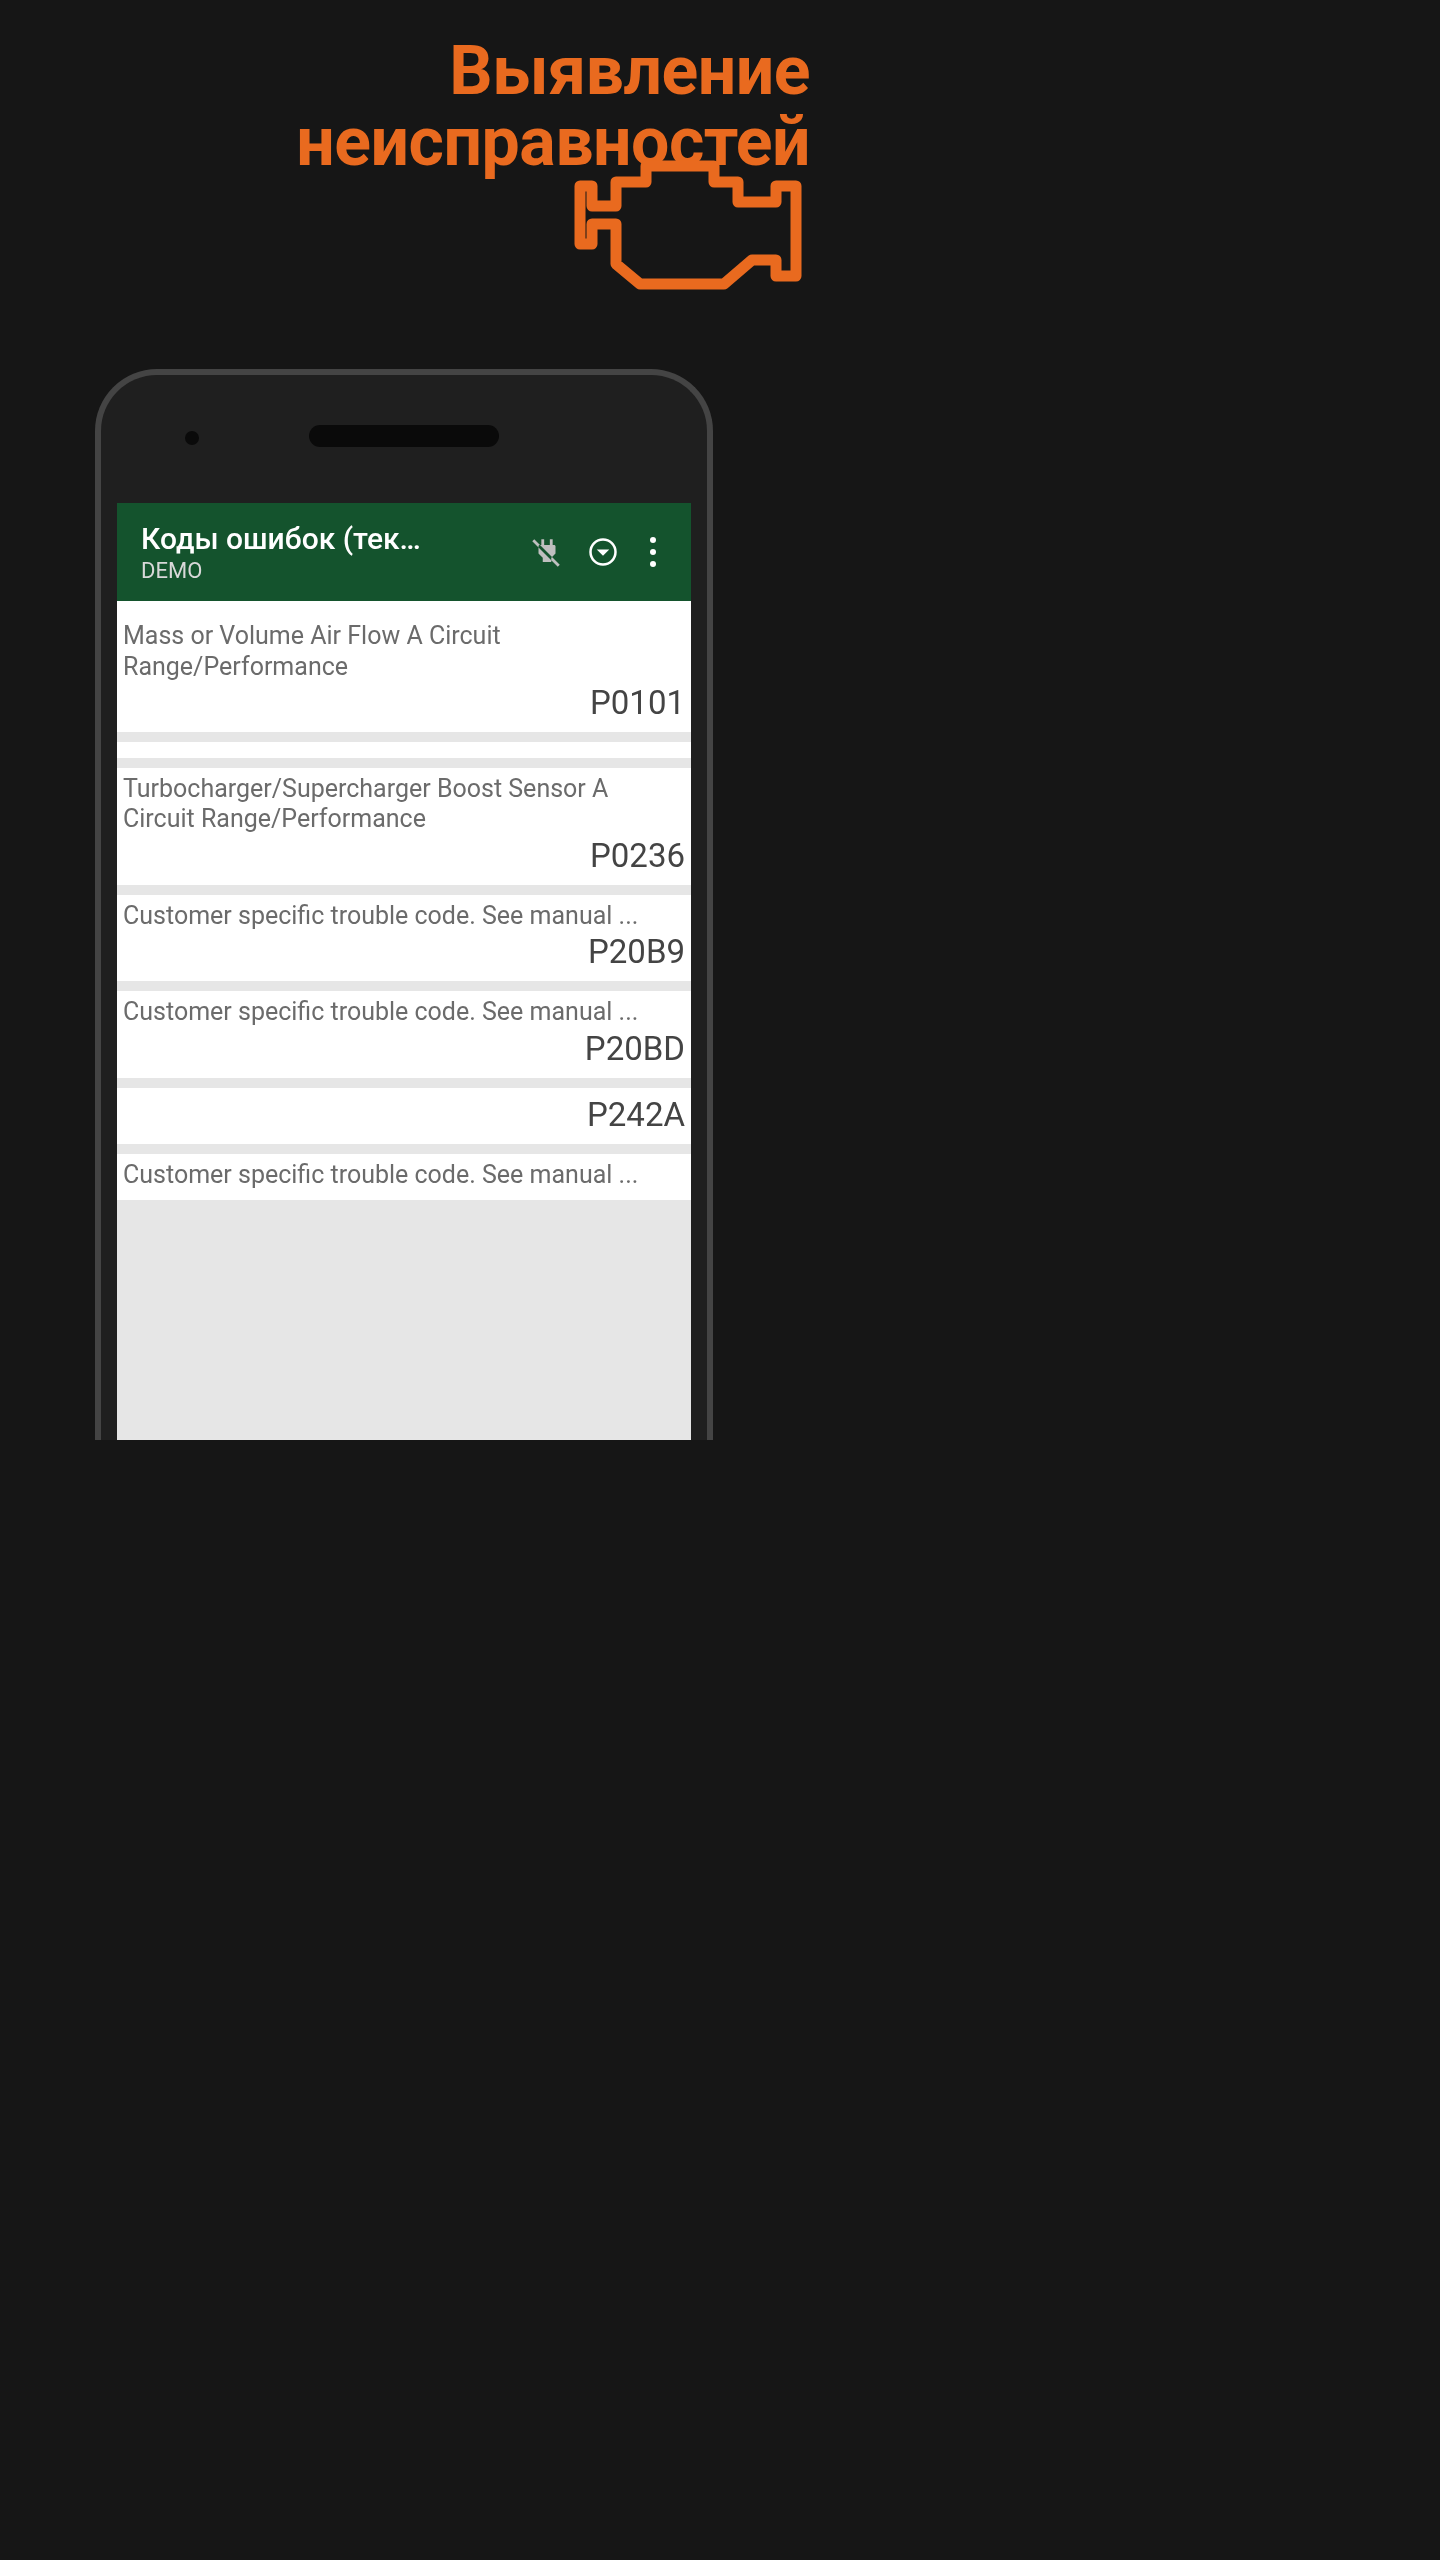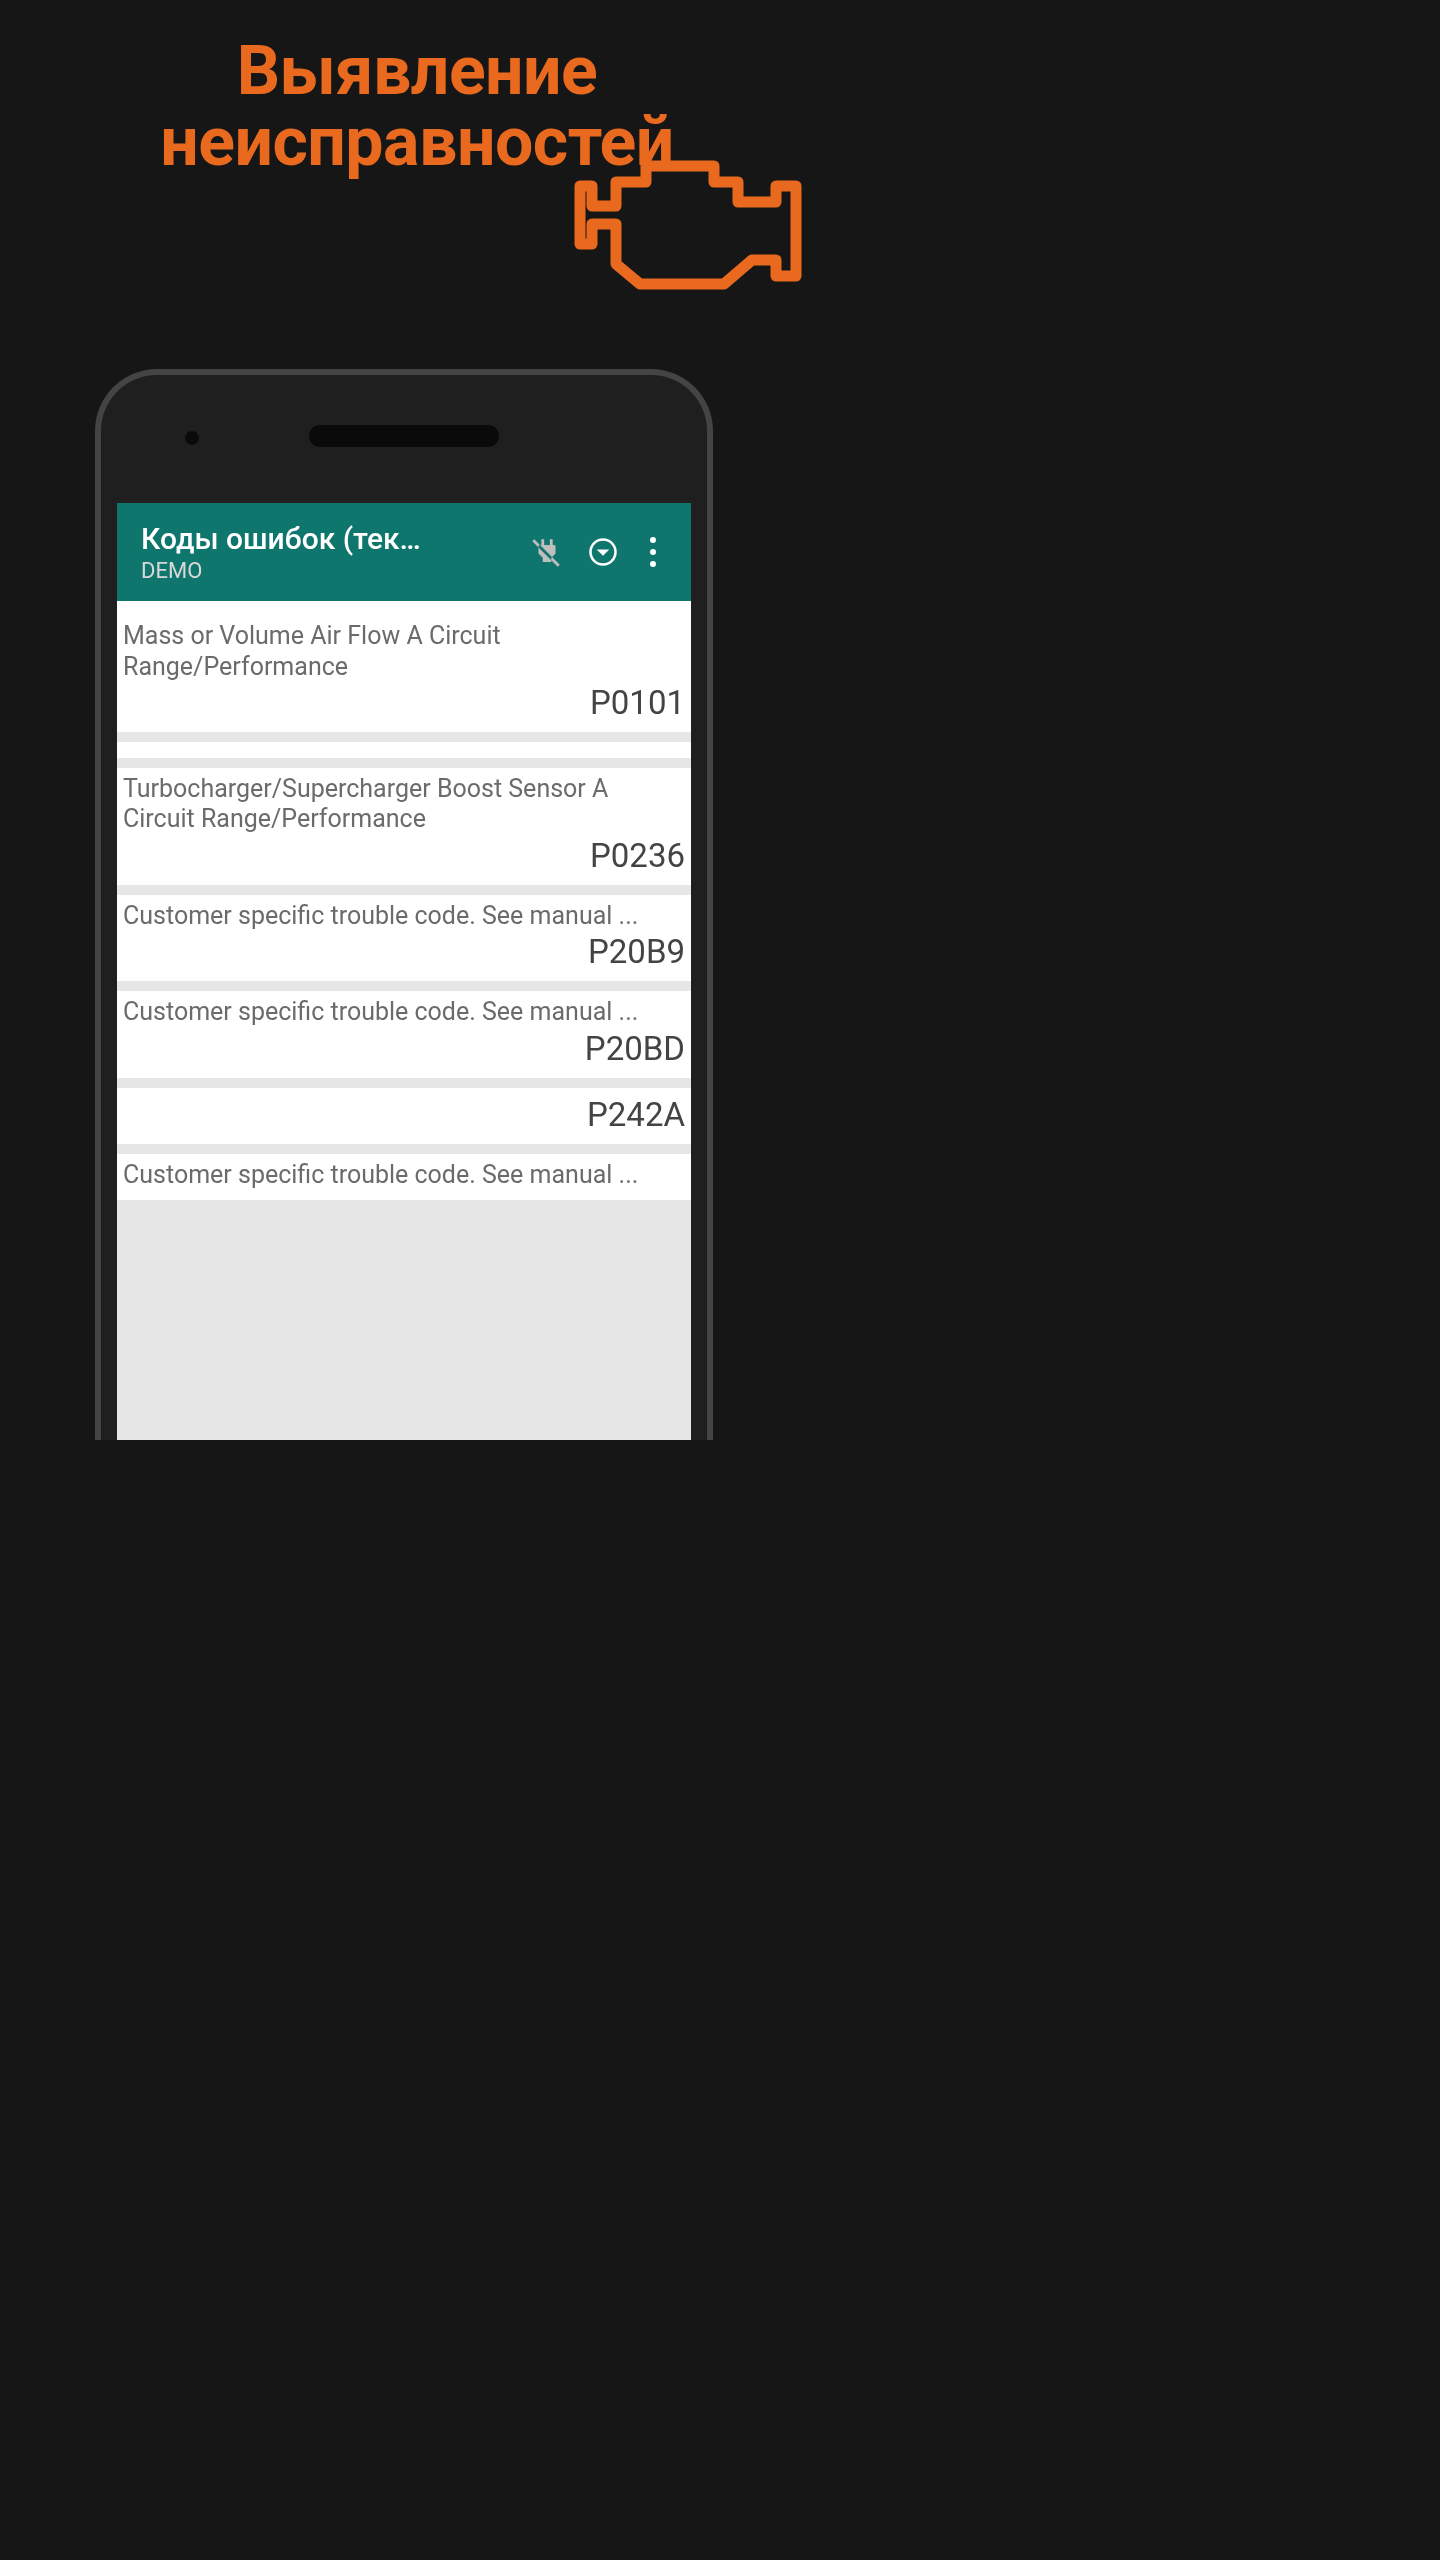--- a/index.html
+++ b/index.html
@@ -7,23 +7,23 @@
   body {
     background: #161616;
     font-family: Roboto, "Helvetica Neue", Arial, sans-serif;
     position: relative;
     overflow: hidden;
   }
 
   .headline {
     position: absolute;
     top: 36px;
-    left: 12px;
+    left: 0;
     width: 100%;
-    text-align: center;
+    text-align: right;
     color: #e96a1f;
     font-weight: 700;
     font-size: 68px;
     line-height: 1.05;
     letter-spacing: -0.5px;
   }
 
   .engine-icon {
     position: absolute;
     top: 158px;
@@ -71,21 +71,21 @@
     top: 128px;
     left: 16px;
     right: 16px;
     bottom: 0;
     background: #fff;
     display: flex;
     flex-direction: column;
   }
 
   .appbar {
-    background: #0f766e;
+    background: #14532d;
     color: #fff;
     height: 98px;
     display: flex;
     align-items: center;
     padding: 0 16px 0 24px;
     flex: 0 0 auto;
   }
   .appbar .titles {
     flex: 1 1 auto;
     min-width: 0;

